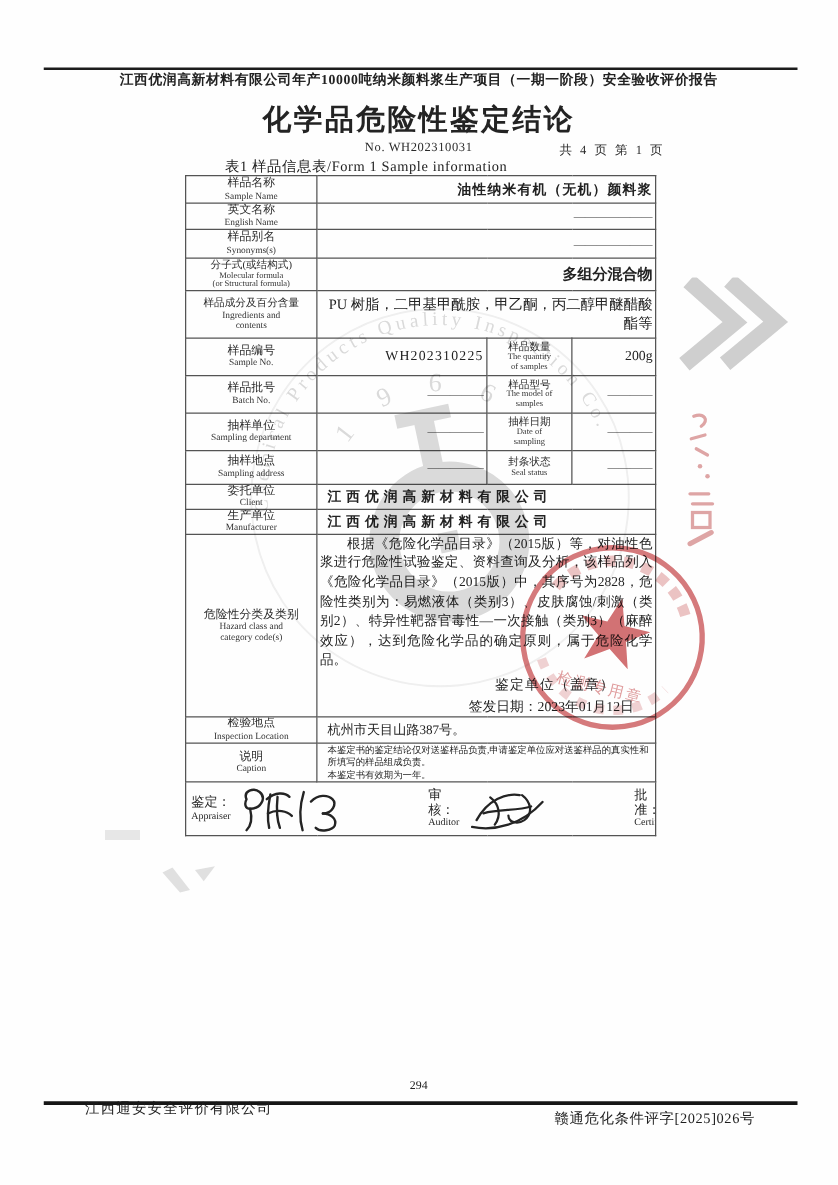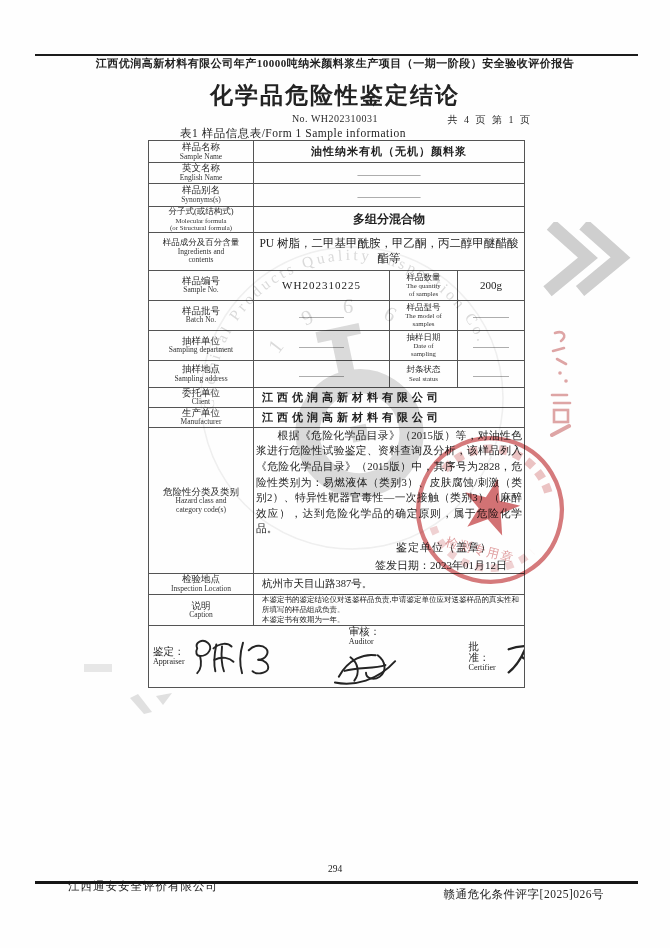--- a/index.html
+++ b/index.html
@@ -27,21 +27,21 @@
   table.main{
     position:absolute;top:140px;left:148px;width:376px;border-collapse:collapse;
     table-layout:fixed;z-index:2;
   }
   table.main td{border:1px solid #545454;padding:0 2px;vertical-align:middle;overflow:hidden;}
   td.lbl{text-align:center;line-height:1.12;}
   .zh{font-size:9.5px;color:#2a2a2a;display:block;}
   .en{font-size:7.5px;color:#333;display:block;}
   .zh.sm{font-size:8.5px;}
   .en.sm{font-size:6.8px;}
-  td.val{text-align:center;font-size:11px;color:#222;}
+  td.val{text-align:right;font-size:11px;color:#222;}
   td.val.left{text-align:left;padding-left:8px;}
   .dashes{font-size:9px;color:#444;letter-spacing:0px;}
   .company-val{font-size:11.5px;font-weight:600;letter-spacing:4px;}
   .sample-name-val{font-size:12px;font-weight:600;letter-spacing:1px;}
   .code-val{font-size:12px;letter-spacing:1px;}
   
   td.hazard-cell{vertical-align:top;padding:4px 7px 0 7px;}
   .hazard-text{font-size:10.8px;line-height:15.6px;text-align:justify;text-indent:2em;color:#222;}
   .seal-label{font-size:11px;text-align:right;margin-top:3px;margin-right:30px;letter-spacing:1px;}
   .issue-date{font-size:11px;text-align:right;margin-top:3px;margin-right:15px;}
@@ -251,21 +251,21 @@
                 <path d="M30,10 C28,20 27,30 29,38"></path>
                 <path d="M27,14 C34,8 42,8 46,12"></path>
                 <path d="M36,12 C35,22 35,30 38,38"></path>
                 <path d="M28,26 C36,22 44,24 48,28"></path>
                 <path d="M58,8 C55,18 54,30 57,40"></path>
                 <path d="M64,16 C70,10 78,10 82,14 C86,18 82,26 74,26"></path>
                 <path d="M74,26 C80,26 86,30 84,36 C82,40 72,42 68,38"></path>
               </g>
             </svg>
           </div>
-          <div class="sig-block" style="margin-left:6px;flex-direction:column;">
+          <div class="sig-block" style="margin-left:20px;">
             <span class="sig-labels">
               <span class="sig-zh">审核：</span>
               <span class="sig-en">Auditor</span>
             </span>
             <svg class="sig-svg" width="70" height="40" viewBox="0 0 72 40">
               <g fill="none" stroke="#242424" stroke-width="2" stroke-linecap="round">
                 <path d="M8,30 C18,12 34,6 46,8"></path>
                 <path d="M20,10 C28,16 30,26 24,34"></path>
                 <path d="M14,24 C28,20 44,22 56,18"></path>
                 <path d="M48,8 C56,14 58,24 50,30 C44,34 36,32 36,26"></path>

